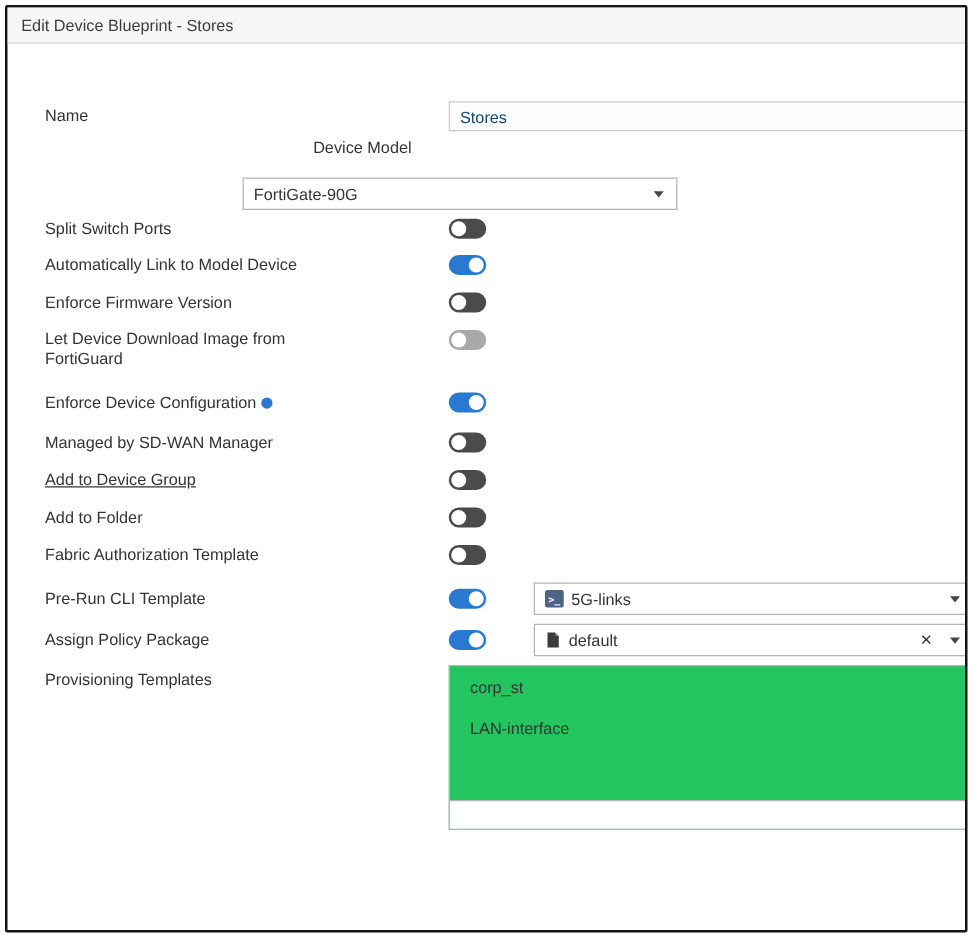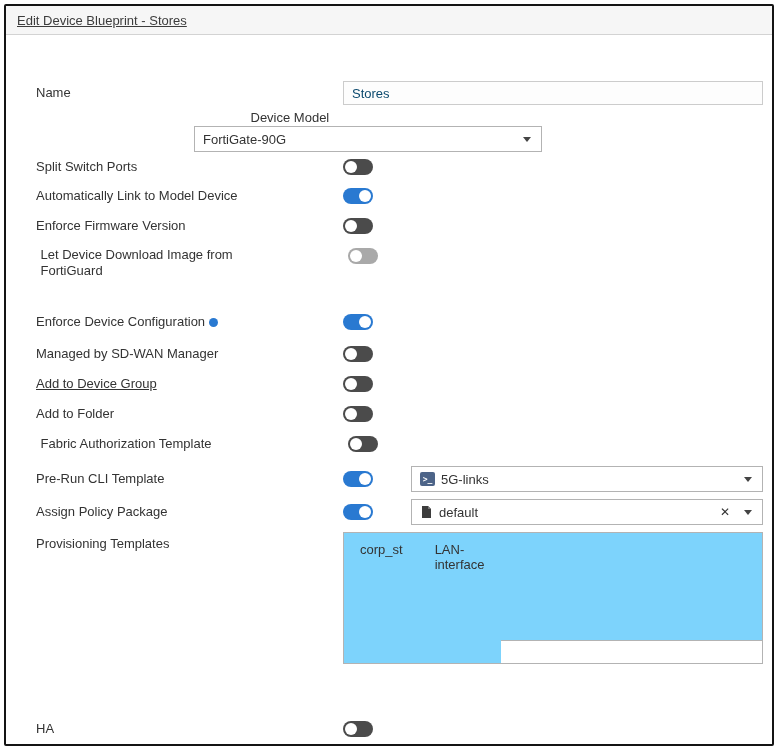--- a/index.html
+++ b/index.html
@@ -2,23 +2,23 @@
 <html><head>
 <meta charset="utf-8">
 <style>
   * { box-sizing: border-box; margin: 0; padding: 0; }
   html, body { width: 778px; height: 750px; background: #fff; overflow: hidden;
     font-family: "Liberation Sans", sans-serif; }
   .frame { position: absolute; left: 4px; top: 4px; width: 770px; height: 742px;
     border: 2px solid #141414; border-radius: 2px; background: #fff; overflow: hidden; }
   .titlebar { height: 29px; background: #f6f6f6; border-bottom: 1px solid #d3d3d3;
     display: flex; align-items: center; padding-left: 11px; }
-  .titlebar .title { font-size: 13px; color: #3c3c3c; text-decoration: underline; }
+  .titlebar .title { font-size: 13px; color: #3c3c3c; }
   .content { padding: 46px 0 0 30px; }
-  .row { display: flex; align-items: center; }
+  .row { display: flex; align-items: center; gap: 16px; }
   .row.top { align-items: flex-start; }
   .label { width: 240px; margin-right: 67px; flex-shrink: 0; font-size: 13px;
     color: #333; line-height: 16px; }
   .label.link { text-decoration: underline; cursor: pointer; }
   .ctrl { width: 420px; display: flex; align-items: center; }
   
   .toggle { position: relative; display: inline-block; width: 30px; height: 16px;
     border-radius: 9px; background: #4b4b4b; cursor: pointer; flex-shrink: 0; }
   .toggle .knob { position: absolute; top: 2px; left: 2px; width: 12px; height: 12px;
     border-radius: 50%; background: #fff; }
@@ -36,31 +36,31 @@
   .combo .clear { font-size: 12px; color: #333; margin-left: auto; line-height: 1; }
   .combo .clear + .caret { margin-left: 8px; }
   .combo.narrow { width: 382px; margin-left: 38px; }
   .cli-icon { width: 15px; height: 14px; background: #4d6488; color: #fff; border-radius: 2px;
     font-family: "DejaVu Sans Mono", monospace; font-size: 8px; font-weight: bold;
     display: flex; align-items: center; justify-content: center; flex-shrink: 0; }
   .pkg-icon { display: inline-flex; flex-shrink: 0; }
   .info-dot { display: inline-block; width: 9px; height: 9px; border-radius: 50%;
     background: #2979d1; margin-left: 4px; vertical-align: -1px; }
   
-  .listbox { width: 420px; height: 132px; border: 1px solid #b3b3b3; background: #7dd3fc;
-    display: flex; flex-direction: row; }
+  .listbox { width: 420px; height: 132px; border: 1px solid #b3b3b3; background: #22c55e;
+    display: flex; flex-direction: column; }
   .listbox .item { font-size: 13px; color: #333; padding: 9px 16px; cursor: pointer; }
   .listbox .new-input { margin-top: auto; width: 100%; height: 23px;
     border: 1px solid #b3b3b3; border-left: none; border-right: none; border-bottom: none;
     outline: none; font-size: 13px; padding: 0 6px; font-family: "Liberation Sans", sans-serif; }
   
   .r-name { margin-bottom: 5px; }
   .r-model { margin-bottom: 6px; flex-direction: column; }
   .r-sw { margin-bottom: 11px; min-height: 18px; }
-  .r-fg { margin-bottom: 34px; justify-content: center; }
+  .r-fg { margin-bottom: 18px; justify-content: center; }
   .r-ecfg { margin-bottom: 14px; min-height: 18px; }
   .r-t { margin-bottom: 12px; min-height: 18px; }
   .r-fab { margin-bottom: 13px; min-height: 18px; justify-content: center; }
   .r-combo { margin-bottom: 7px; }
   .r-prov { margin-bottom: 56px; }
   .row.top .toggle { margin-top: 1px; }
 </style>
 </head>
 <body>
 
@@ -208,23 +208,15 @@
       <span class="label" style="margin-top:4px">Provisioning Templates</span>
       <div class="ctrl">
         <div class="listbox">
           <div class="item">corp_st</div>
           <div class="item">LAN-interface</div>
           <input class="new-input" type="text" value="" style="">
         </div>
       </div>
     </div>
 
-    <div class="row r-t">
-      <span class="label">HA</span>
-      <div class="ctrl">
-        <span class="toggle t-off">
-            <span class="knob"></span>
-          </span>
-      </div>
-    </div>
 
   </div>
 </div>
 
 </body></html>

